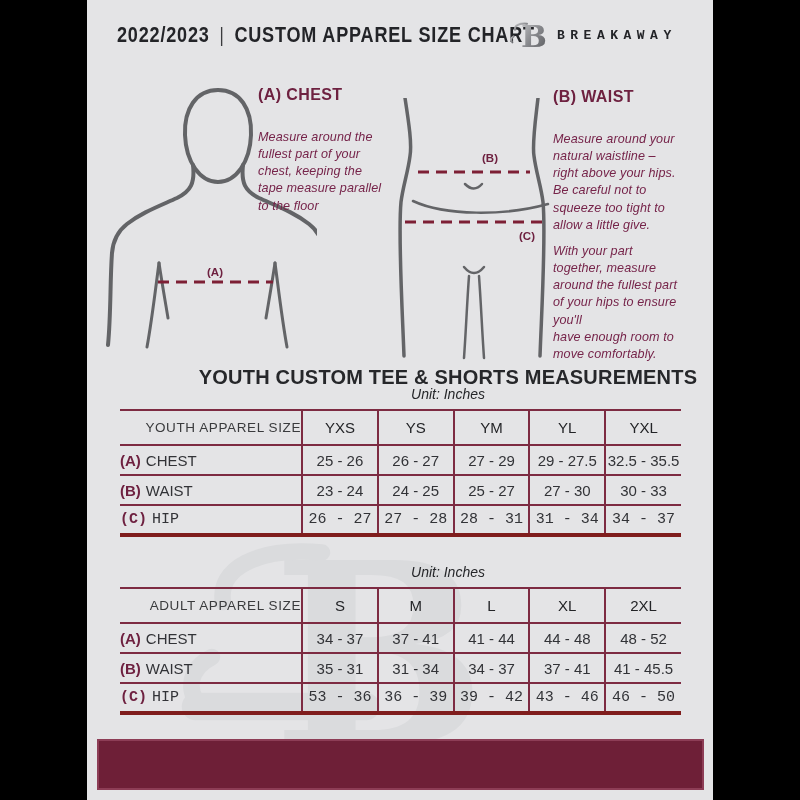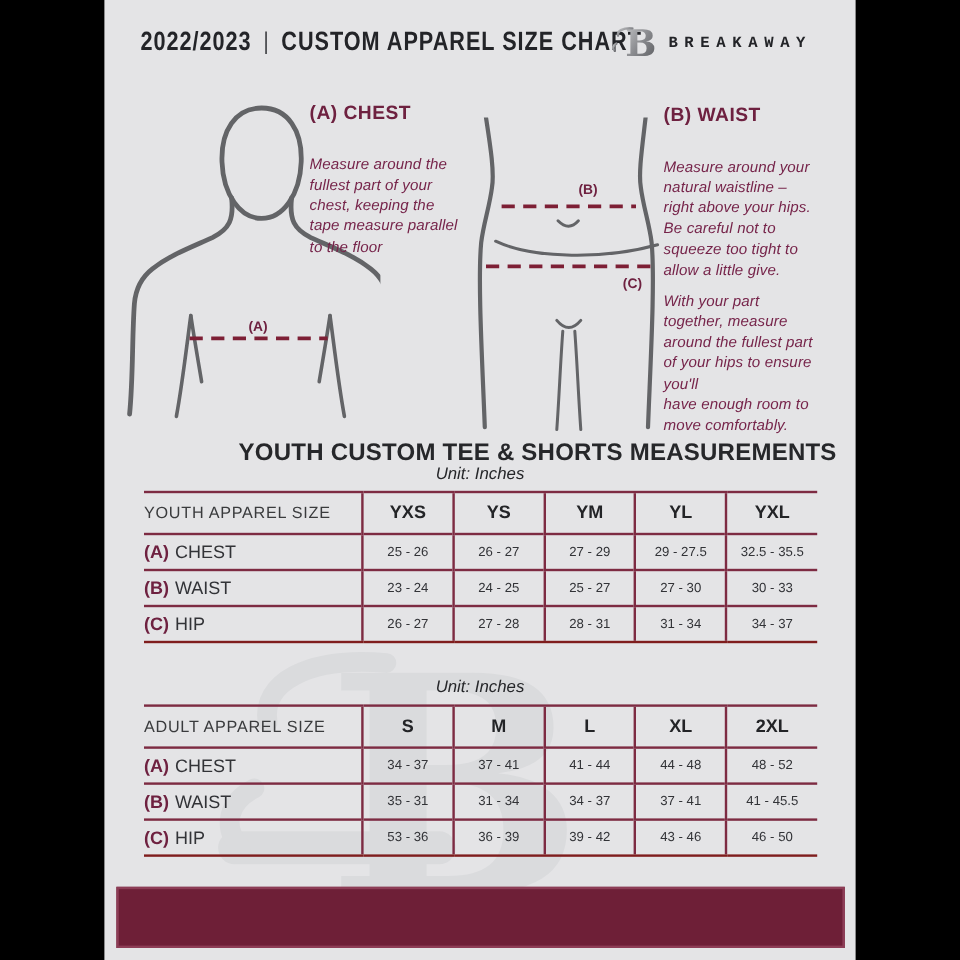--- a/index.html
+++ b/index.html
@@ -19,32 +19,32 @@
   .fig{position:absolute;z-index:1;}
   .guide-block{position:absolute;z-index:1;color:#6e2140;}
   .guide-h{font-size:16px;font-weight:800;letter-spacing:.4px;}
   .guide-b{margin-top:25px;font-size:12.6px;font-style:italic;line-height:1.36;white-space:pre-line;
            color:#76244a;letter-spacing:.1px;}
 
   
   .section-title{position:absolute;left:0;width:100%;text-align:center;z-index:1;
                  font-size:20px;font-weight:700;letter-spacing:.2px;color:#26272a;margin-left:48px;}
   .unit-line{position:absolute;left:0;width:100%;text-align:center;z-index:1;
-             font-size:14px;font-style:italic;color:#26272a;}
+             font-size:14px;font-style:italic;color:#26272a;padding-left:48px;}
   .size-table{position:absolute;left:33px;width:561px;border-collapse:collapse;table-layout:fixed;z-index:1;}
   .size-table th,.size-table td{border-top:2px solid #7d2b42;padding:0;}
   .size-table th+th,.size-table td+td{border-left:2px solid #7d2b42;}
-  .size-table tr:last-child td{border-bottom:2px solid #7f1d1d;}
+  .size-table tr:last-child td{border-bottom:4px solid #7f1d1d;font-family:Liberation Mono, monospace;}
   .size-table tr{height:30px;}
   .size-table tr.hdr{height:35px;}
-  .hd-label{text-align:left;padding-left:16px;font-weight:400;font-size:13.5px;letter-spacing:.6px;color:#3a3b3d;}
-  .hd-size{text-align:center;font-weight:700;font-size:15px;color:#232427;}
+  .hd-label{text-align:right;padding-left:16px;font-weight:400;font-size:13.5px;letter-spacing:.6px;color:#3a3b3d;}
+  .hd-size{text-align:center;font-weight:400;font-size:15px;color:#232427;}
   .row-label{text-align:left;padding-left:16px;font-size:15px;color:#323337;}
   .row-label .pfx{font-weight:800;color:#6e2140;margin-right:5px;}
-  .val{text-align:center;font-size:11px;color:#323337;}
+  .val{text-align:center;font-size:15px;color:#323337;}
 
   .footer-bar{position:absolute;left:10px;top:739px;width:603px;height:47px;background:#6e1f37;
               border:2px solid #8d3d56;z-index:2;}
   .watermark{position:absolute;left:70px;top:508px;z-index:0;}
 </style>
 </head>
 <body>
 
 <div class="stage">
   <div class="page">

